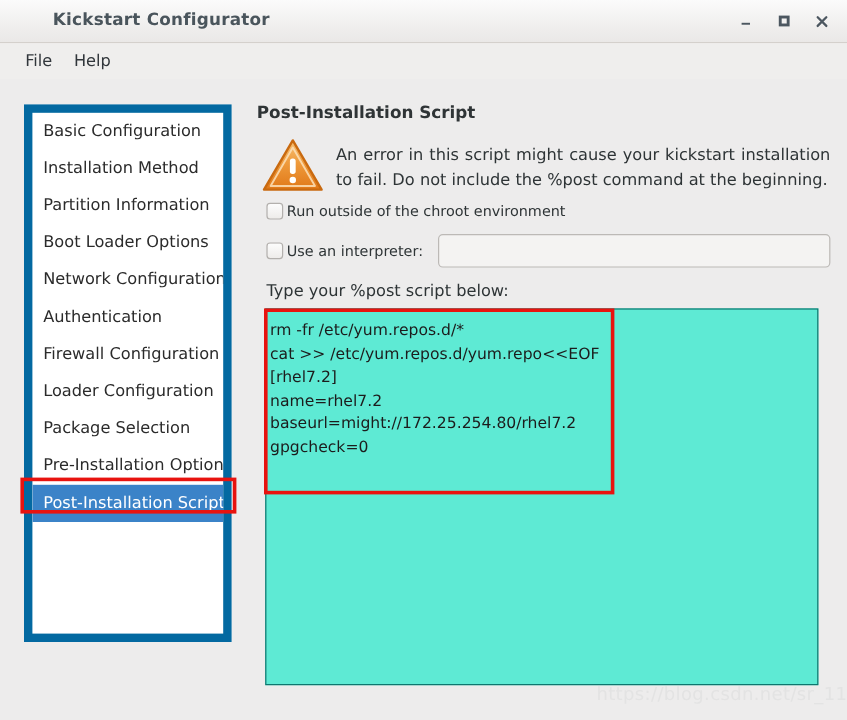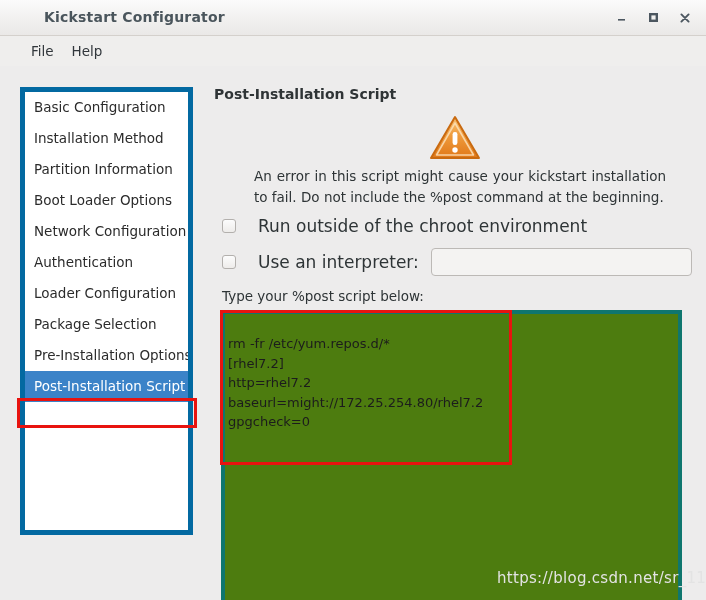--- a/index.html
+++ b/index.html
@@ -62,38 +62,38 @@
 
   
   .menubar {
     position: absolute;
     left: 0; top: 36px;
     width: 706px;
     height: 30px;
     background: #efeeed;
     display: flex;
     align-items: center;
-    padding-left: 22px;
+    padding-left: 12px;
     box-sizing: border-box;
   }
   .menuitem {
     padding: 3px 9px;
     font-size: 13.5px;
     color: #31363b;
   }
 
   
   .sidebar {
     position: absolute;
     left: 20px;
     top: 87px;
     width: 173px;
     height: 448px;
     background: #ffffff;
-    border: 5px solid #0369a1;
+    border: 7px solid #0369a1;
     box-sizing: border-box;
     overflow: hidden;
   }
   .side-item {
     height: 31px;
     line-height: 31px;
     padding-left: 9px;
     font-size: 13.5px;
     color: #2b2b2b;
     white-space: nowrap;
@@ -125,23 +125,22 @@
   }
   .panel-title {
     font-size: 14px;
     font-weight: bold;
     color: #2f3436;
     margin: 0 0 10px 2px;
   }
 
   .warnrow {
     display: flex;
-    align-items: center;
+    align-items: flex-end;
     margin: 0 0 8px 6px;
-    flex-direction: column;
   }
   .warn-icon {
     width: 52px;
     height: 47px;
     flex: 0 0 52px;
     margin-top: 2px;
   }
   .warn-text {
     margin-left: 10px;
     font-size: 13.5px;
@@ -160,22 +159,22 @@
   .cbox {
     width: 14px;
     height: 14px;
     border: 1px solid #b3b0ad;
     border-radius: 3px;
     background: linear-gradient(180deg,#fcfcfc,#eeecea);
     box-sizing: border-box;
     flex: 0 0 14px;
   }
   .cbox-label {
-    margin-left: 22px;
-    font-size: 17px;
+    margin-left: 3px;
+    font-size: 12px;
     color: #2e3436;
     white-space: nowrap;
   }
   .interp-input {
     margin-left: 12px;
     flex: 1;
     height: 28px;
     background: #f4f3f2;
     border: 1px solid #bcb9b6;
     border-radius: 4px;
@@ -196,25 +195,25 @@
     position: relative;
     margin-left: 9px;
     width: 461px;
     height: 314px;
   }
   .textarea {
     position: absolute;
     left: 0; top: 0;
     width: 461px;
     height: 314px;
-    background: #4d7c0f;
-    border: 4px solid #0f766e;
+    background: #5eead4;
+    border: 1px solid #0f766e;
     box-sizing: border-box;
     overflow: hidden;
-    padding: 20px 0 0 3px;
+    padding: 8px 0 0 3px;
   }
   .script-line {
     font-family: "DejaVu Sans", sans-serif;
     font-size: 13px;
     line-height: 19.5px;
     color: #1c1c1c;
     white-space: pre;
   }
   .caret {
     display: inline-block;
@@ -275,20 +274,21 @@
   <div class="menuitem">Help</div>
 </div>
 
 <div class="sidebar">
   <div class="side-item">Basic Configuration</div>
   <div class="side-item">Installation Method</div>
   <div class="side-item">Partition Information</div>
   <div class="side-item">Boot Loader Options</div>
   <div class="side-item">Network Configuration</div>
   <div class="side-item">Authentication</div>
+  <div class="side-item">Firewall Configuration</div>
   <div class="side-item">Loader Configuration</div>
   <div class="side-item">Package Selection</div>
   <div class="side-item">Pre-Installation Options</div>
   <div class="side-item selected">Post-Installation Script</div>
 </div>
 <div class="anno-side"></div>
 
 <div class="main">
 
   <div class="panel-title">Post-Installation Script</div>
@@ -321,22 +321,23 @@
     <div class="cbox"></div>
     <div class="cbox-label">Use an interpreter:</div>
     <input class="interp-input" type="text" placeholder="" style="">
   </div>
 
   <div class="script-label">Type your %post script below:</div>
 
   <div class="textarea-wrap">
     <div class="textarea">
       <div class="script-line">rm -fr /etc/yum.repos.d/*</div>
+      <div class="script-line">cat &gt;&gt; /etc/yum.repos.d/yum.repo&lt;&lt;EOF</div>
       <div class="script-line">[rhel7.2]</div>
-      <div class="script-line">http=rhel7.2</div>
+      <div class="script-line">name=rhel7.2</div>
       <div class="script-line">baseurl=might://172.25.254.80/rhel7.2</div>
       <div class="script-line">gpgcheck=0</div>
     </div>
     <div class="anno-script"></div>
   </div>
 
 </div>
 
 <div class="watermark">https://blog.csdn.net/sr_1114</div>
 

